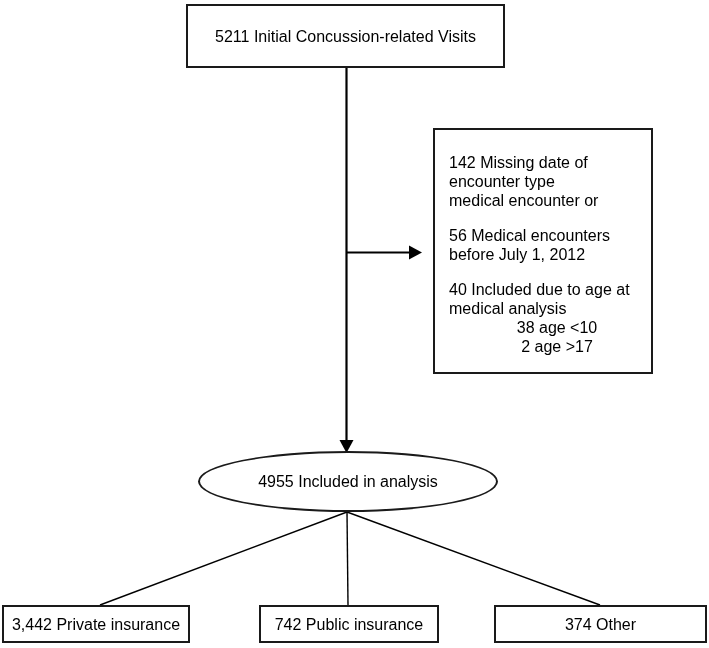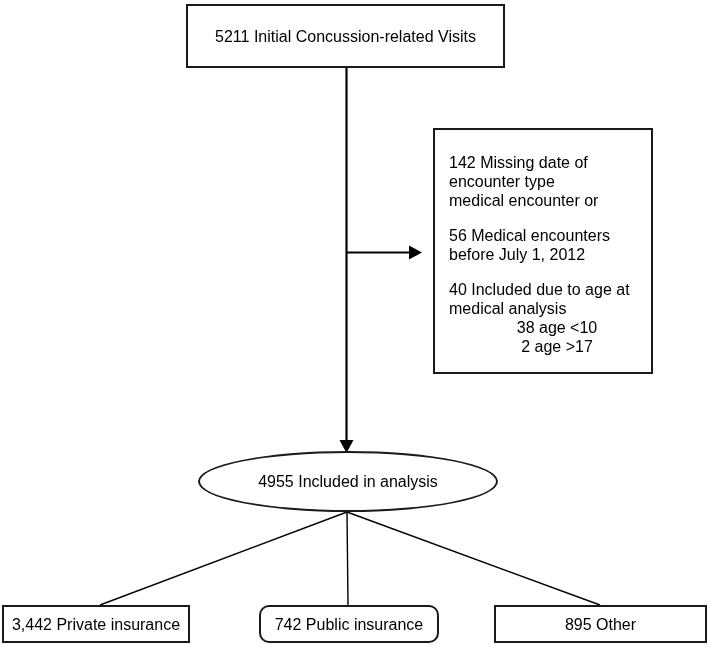--- a/index.html
+++ b/index.html
@@ -45,21 +45,21 @@
   .excl-line  { white-space: nowrap; }
   .excl-group { margin: 0 0 16px 0; }
   .excl-group:last-child { margin-bottom: 0; }
   .excl-indent { padding-left: 22px; text-align: center; }
   .ellipse {
     left: 198px; top: 451px; width: 300px; height: 61px;
     border-radius: 50%;
     align-items: center;
   }
   .box-private { left: 2px;   top: 605px; width: 188px; height: 38px; }
-  .box-public  { left: 259px; top: 605px; width: 180px; height: 38px; border-radius: 10px; }
+  .box-public  { left: 259px; top: 605px; width: 180px; height: 38px; }
   .box-other   { left: 494px; top: 605px; width: 213px; height: 38px; }
 </style>
 </head>
 <body>
 
 <div class="canvas">
 
   <svg class="connectors" viewBox="0 0 709 648" xmlns="http://www.w3.org/2000/svg">
 
     <line x1="346.5" y1="68" x2="346.5" y2="442" stroke="#000000" stroke-width="2.2"></line>
@@ -99,16 +99,16 @@
     <span><span class="num">4955</span><span> Included in analysis</span></span>
   </div>
 
   <div class="node box-private center-text">
     <span><span class="num">3,442</span><span> Private insurance</span></span>
   </div>
   <div class="node box-public center-text">
     <span><span class="num">742</span><span> Public insurance</span></span>
   </div>
   <div class="node box-other center-text">
-    <span><span class="num">895</span><span> Other</span></span>
+    <span><span class="num">374</span><span> Other</span></span>
   </div>
 
 </div>
 
 </body></html>

